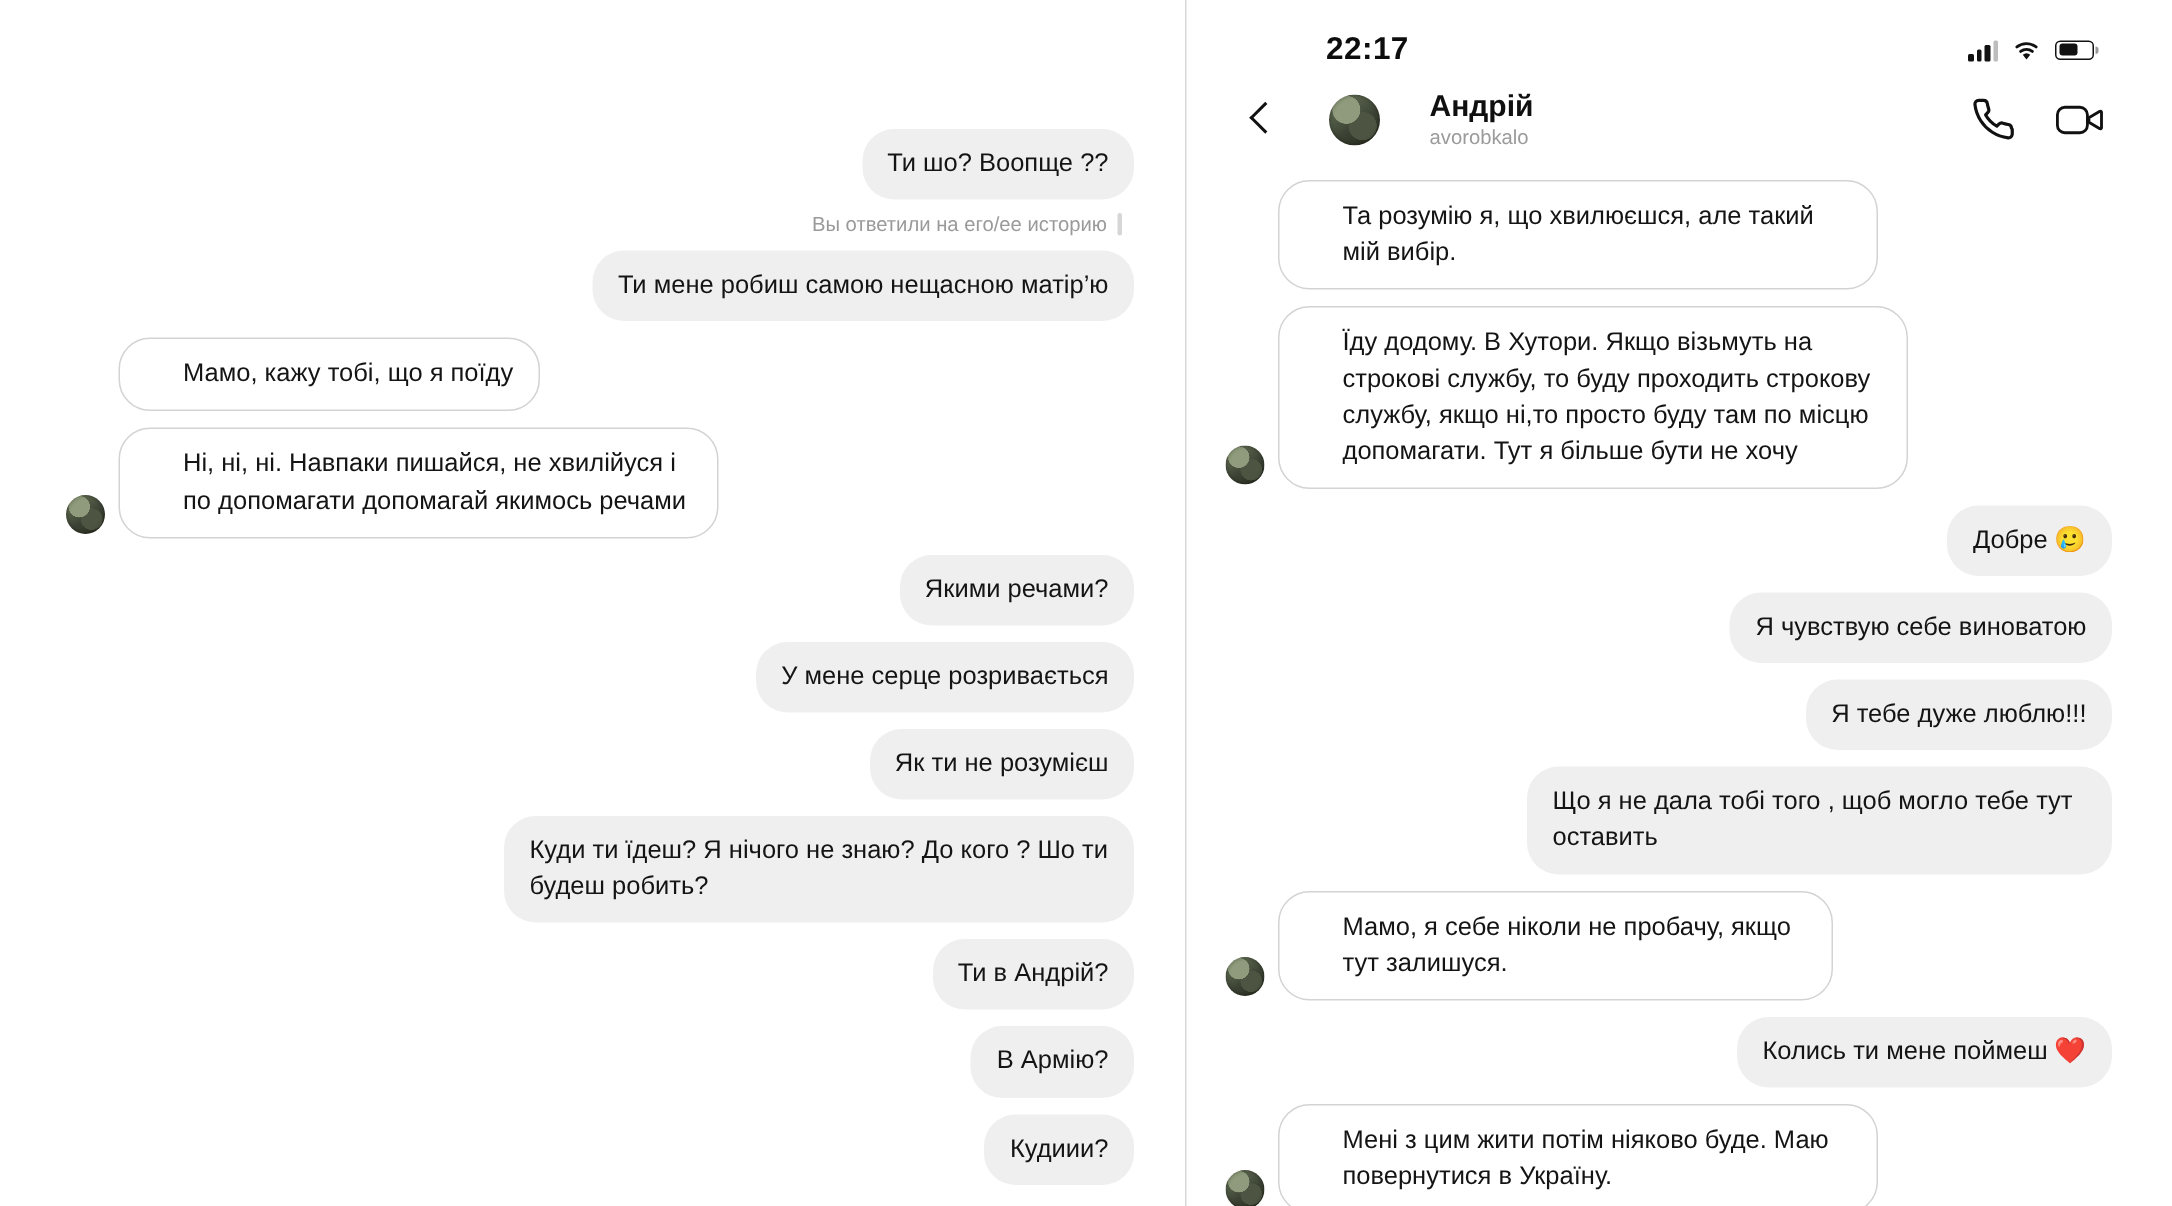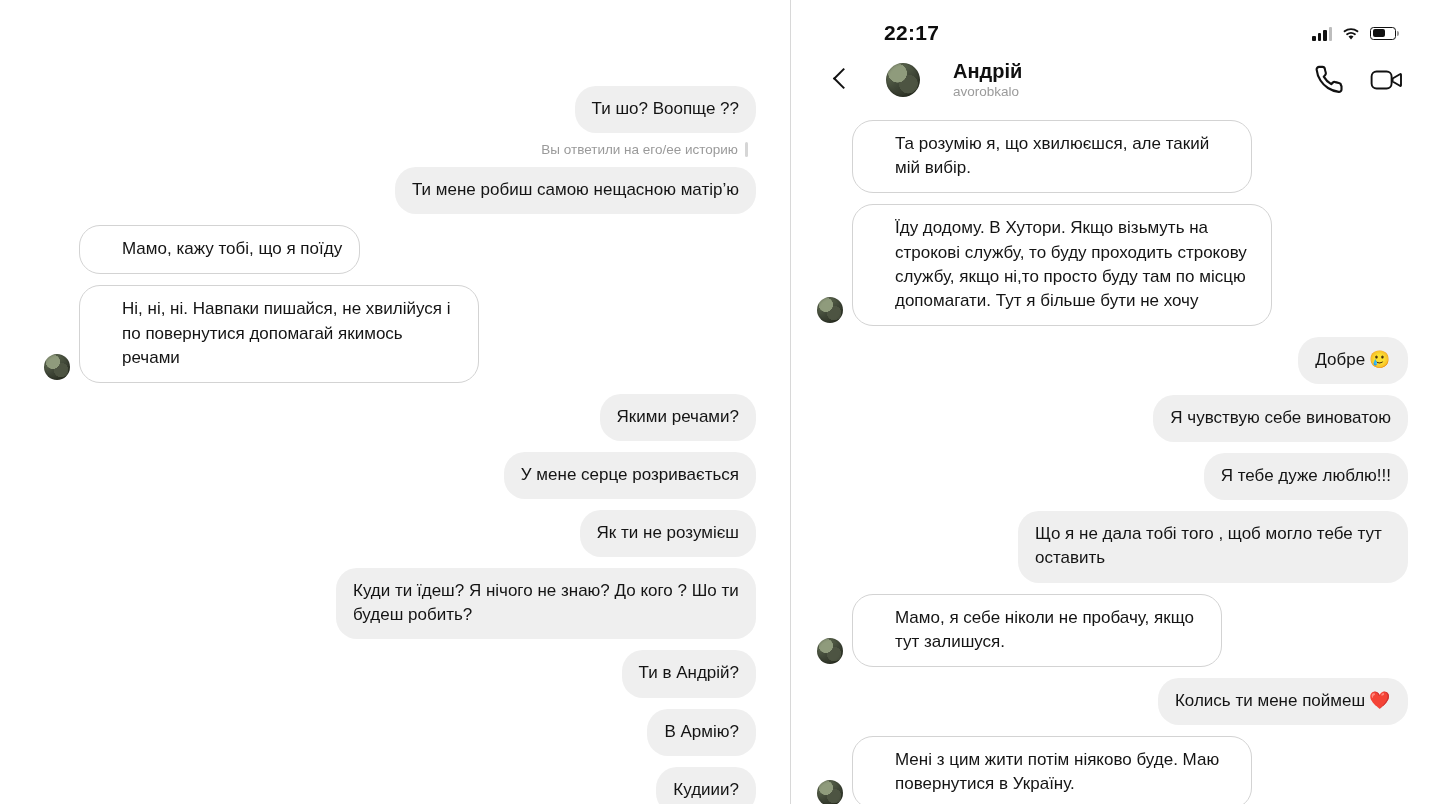--- a/index.html
+++ b/index.html
@@ -273,21 +273,21 @@
         <div class="bubble grey" style="max-width:415px">Ти мене робиш самою нещасною матір’ю</div>
       </div>
 
       <div class="row in">
         <div class="msg-avatar spacer"></div>
         <div class="bubble outline">Мамо, кажу тобі, що я поїду</div>
       </div>
 
       <div class="row in">
         <div class="msg-avatar"></div>
-        <div class="bubble outline" style="max-width:400px">Ні, ні, ні. Навпаки пишайся, не хвилійуся і по повернутися допомагай якимось речами</div>
+        <div class="bubble outline" style="max-width:400px">Ні, ні, ні. Навпаки пишайся, не хвилійуся і по допомагати допомагай якимось речами</div>
       </div>
 
       <div class="row out">
         <div class="bubble grey">Якими речами?</div>
       </div>
 
       <div class="row out">
         <div class="bubble grey">У мене серце розривається</div>
       </div>
 

